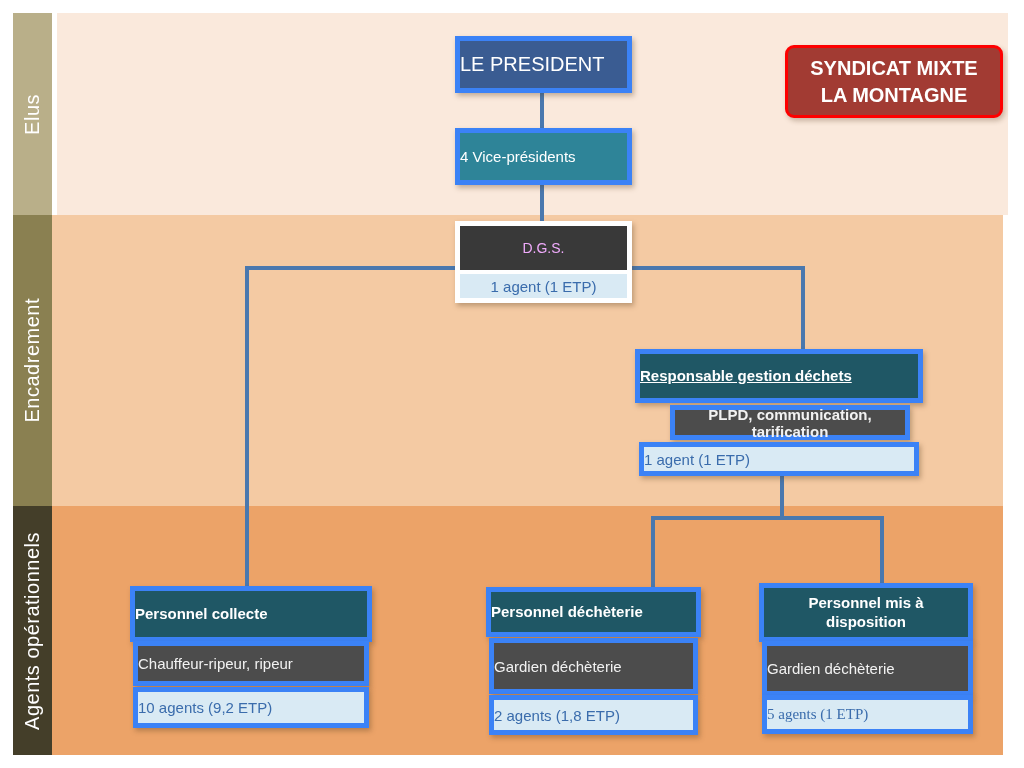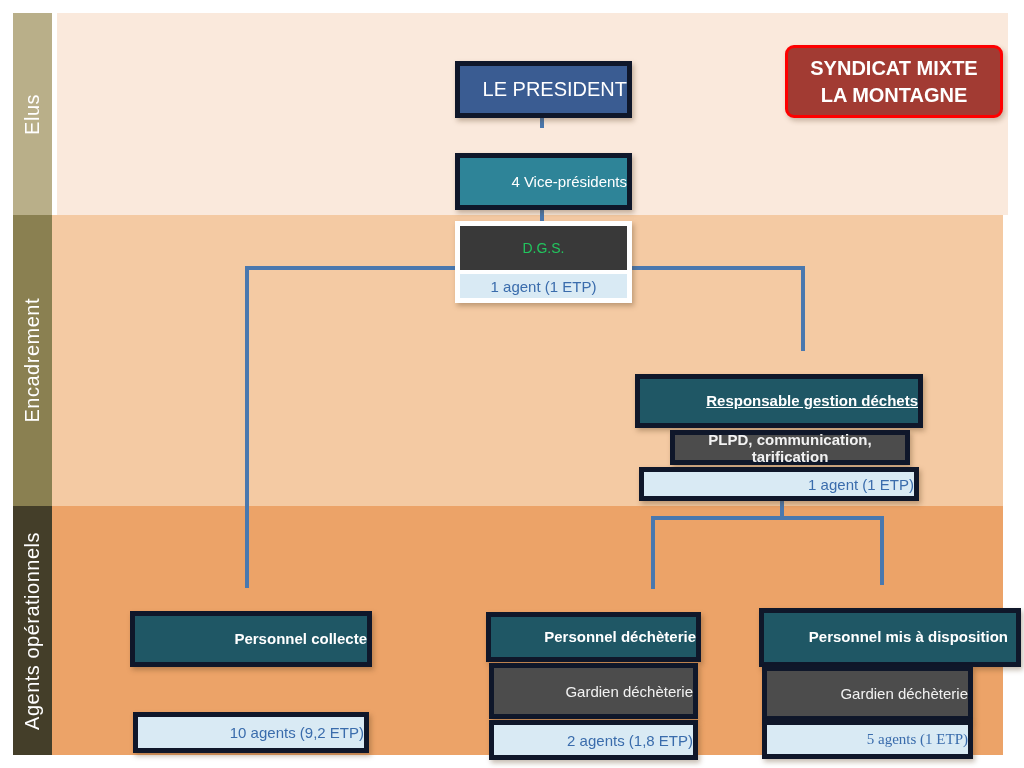--- a/index.html
+++ b/index.html
@@ -21,63 +21,62 @@
   .sidebar-agents{top:506px;height:249px;background:#443e29;}
   .sidebar-label{
     writing-mode:vertical-rl;transform:rotate(180deg);
     color:#ffffff;font-size:20px;letter-spacing:0.5px;white-space:nowrap;
   }
   
   .conn{position:absolute;background:#4a78ae;z-index:2;}
   
   .obox{
     position:absolute;z-index:3;box-sizing:border-box;
-    border:5px solid #0f172a;
-    display:flex;align-items:center;justify-content:flex-end;text-align:center;
+    border:5px solid #3b82f6;
+    display:flex;align-items:center;justify-content:flex-start;text-align:center;
     box-shadow:2px 3px 5px rgba(90,60,30,0.35);
-    margin-top:25px;
   }
   .fill-president{background:#3a5c92;color:#ffffff;font-size:20px;}
   .fill-vp{background:#2e8498;color:#ffffff;font-size:15px;}
   .fill-teal{background:#1f5765;color:#ffffff;font-size:15px;font-weight:bold;line-height:1.25;}
   .fill-gray{background:#4c4c4c;color:#f2f2f2;font-size:15px;}
   .fill-blue{background:#d9eaf4;color:#3a6cac;font-size:15px;}
   
   .dgs-wrap{
     position:absolute;z-index:3;box-sizing:border-box;background:#ffffff;
     padding:5px;display:flex;flex-direction:column;gap:4px;
     box-shadow:2px 3px 5px rgba(90,60,30,0.35);
   }
-  .dgs-top{flex:1;background:#393939;color:#22c55e;font-size:14px;
+  .dgs-top{flex:1;background:#393939;color:#f0abfc;font-size:14px;
     display:flex;align-items:center;justify-content:center;}
   .dgs-bottom{height:24px;background:#d9eaf4;color:#3a6cac;font-size:15px;
     display:flex;align-items:center;justify-content:center;}
   
   .badge{
     position:absolute;left:785px;top:25px;width:218px;height:73px;z-index:4;
     box-sizing:border-box;background:#a23b33;border:3px solid #fe0000;border-radius:9px;
     display:flex;flex-direction:column;align-items:center;justify-content:center;
     color:#ffffff;font-weight:bold;font-size:20px;line-height:1.35;
     box-shadow:2px 3px 5px rgba(90,60,30,0.3);
     margin-top:20px;
   }
   
   .pos-president{left:455px;top:36px;width:177px;height:57px;}
-  .pos-vp{left:455px;top:128px;width:177px;height:57px;padding-left:24px;}
+  .pos-vp{left:455px;top:128px;width:177px;height:57px;}
   .pos-dgs{left:455px;top:221px;width:177px;height:82px;}
   .pos-resp-title{left:635px;top:349px;width:288px;height:54px;text-decoration:underline;}
   .pos-resp-sub{left:670px;top:405px;width:240px;height:35px;font-weight:bold;}
   .pos-resp-staff{left:639px;top:442px;width:280px;height:34px;}
   .pos-col-title{left:130px;top:586px;width:242px;height:56px;}
   .pos-col-sub{left:133px;top:641px;width:236px;height:45px;}
   .pos-col-staff{left:133px;top:687px;width:236px;height:41px;}
   .pos-dec-title{left:486px;top:587px;width:215px;height:50px;}
   .pos-dec-sub{left:489px;top:638px;width:209px;height:56px;}
   .pos-dec-staff{left:489px;top:695px;width:209px;height:40px;}
-  .pos-mis-title{left:759px;top:583px;width:262px;height:59px;padding:17px 8px;}
+  .pos-mis-title{left:759px;top:583px;width:214px;height:59px;padding:17px 8px;}
   .pos-mis-sub{left:762px;top:641px;width:211px;height:55px;}
   .pos-mis-staff{left:762px;top:695px;width:211px;height:39px;font-family:Liberation Serif, serif;}
 </style>
 </head>
 <body>
 
 <div class="stage">
 
   <div class="band-bg band-elus-bg"></div>
   <div class="band-bg band-enc-bg"></div>
@@ -126,20 +125,23 @@
   <div class="obox fill-gray pos-resp-sub">
     <span>PLPD, communication, tarification</span>
   </div>
   <div class="obox fill-blue pos-resp-staff">
     <span>1 agent (1 ETP)</span>
   </div>
 
   <div class="obox fill-teal pos-col-title">
     <span>Personnel collecte</span>
   </div>
+  <div class="obox fill-gray pos-col-sub">
+    <span>Chauffeur-ripeur, ripeur</span>
+  </div>
   <div class="obox fill-blue pos-col-staff">
     <span>10 agents (9,2 ETP)</span>
   </div>
 
   <div class="obox fill-teal pos-dec-title">
     <span>Personnel déchèterie</span>
   </div>
   <div class="obox fill-gray pos-dec-sub">
     <span>Gardien déchèterie</span>
   </div>

